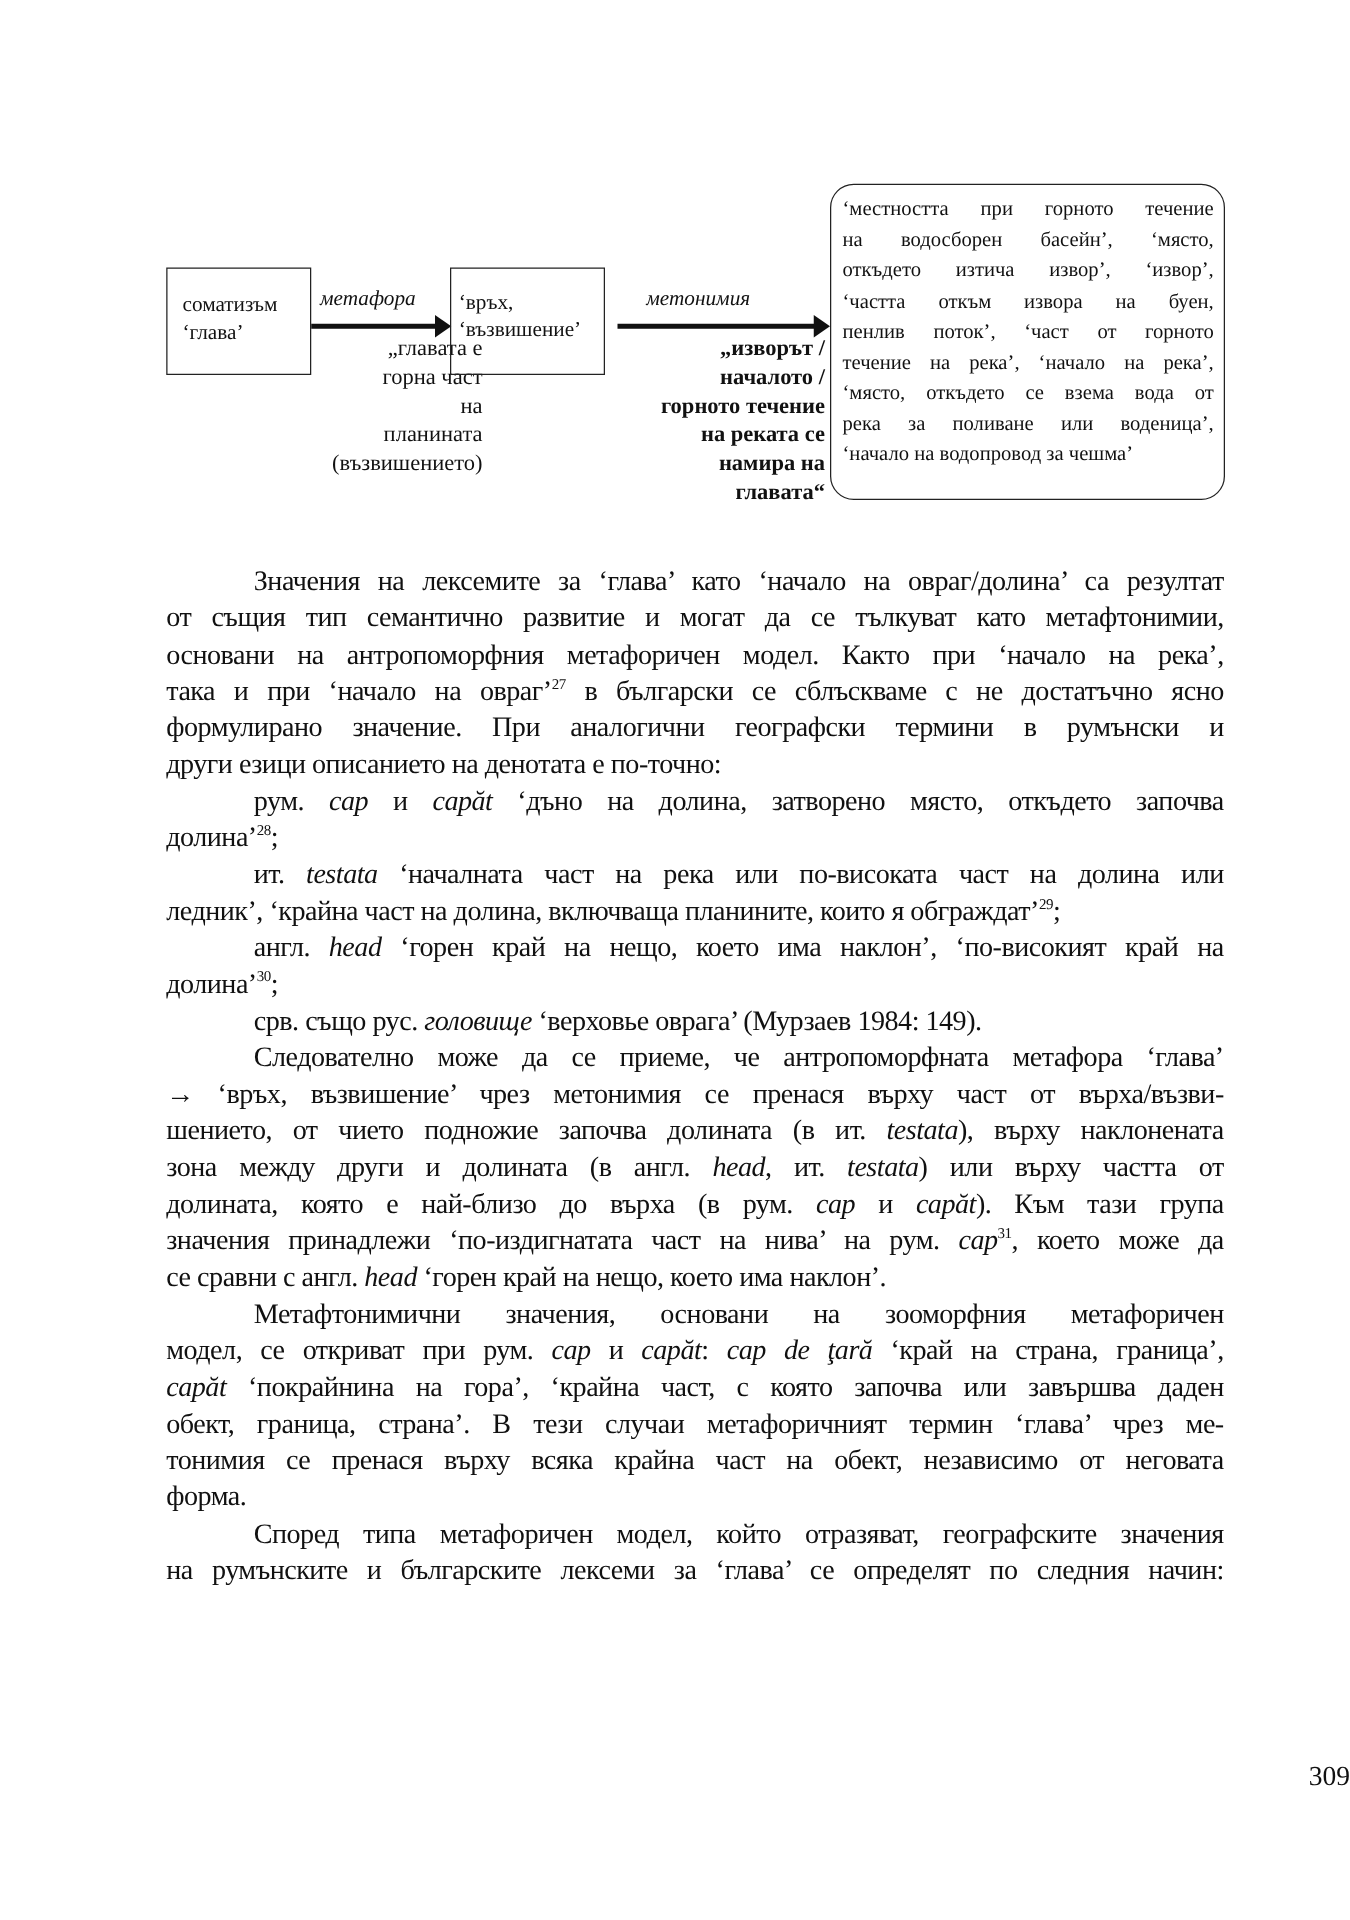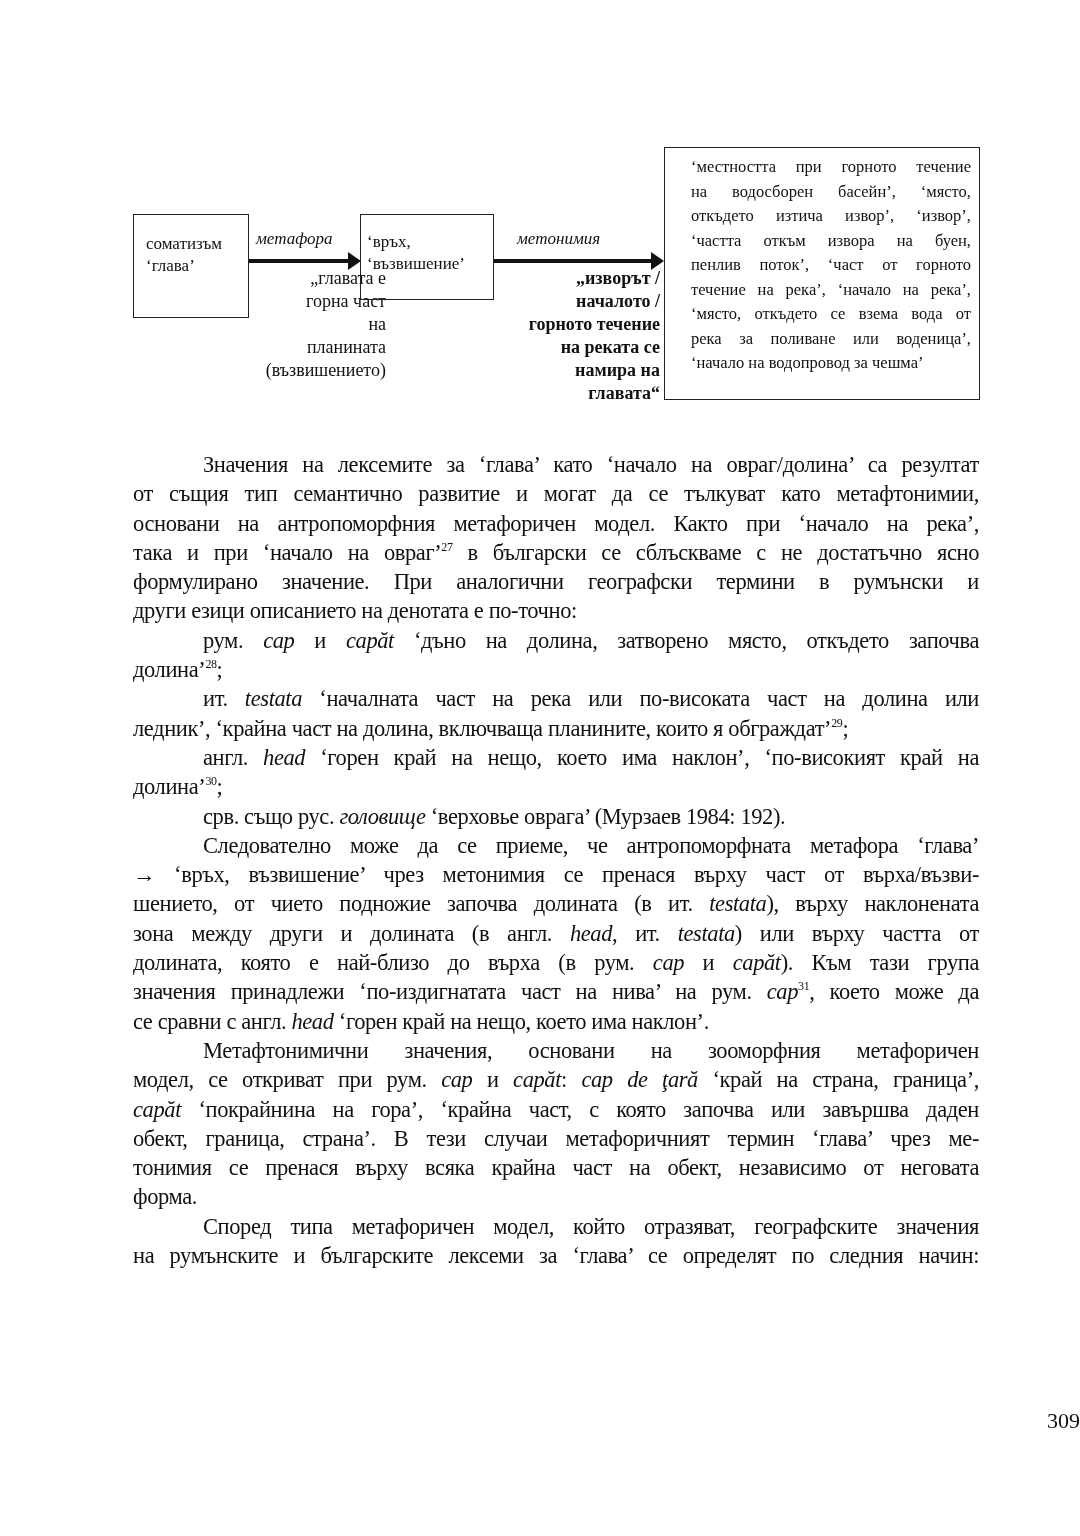--- a/index.html
+++ b/index.html
@@ -1,22 +1,22 @@
 <!DOCTYPE html>
 <html><head>
 <meta charset="utf-8">
 <style>
   html, body { margin: 0; padding: 0; background: #fff; }
   body { width: 1080px; height: 1536px; position: relative; overflow: hidden; color: #111;
          font-family: "Liberation Serif", "DejaVu Serif", serif; }
   .diagram { position: absolute; left: 0; top: 0; width: 1080px; height: 420px; }
   .box { position: absolute; border: 1.5px solid #222; box-sizing: border-box; font-size: 17px; line-height: 22px; }
-  .box1 { left: 133px; top: 214px; width: 116px; height: 104px; padding: 18px 14px 0 12px; }
-  .box2 { left: 360px; top: 214px; width: 134px; height: 86px; padding: 16px 0 16px 6px; }
-  .box3 { left: 664px; top: 147px; width: 316px; height: 253px; padding: 7px 8px 0 26px; text-align: justify; line-height: 24.5px; font-size: 16.5px; }
+  .box1 { left: 133px; top: 214px; width: 116px; height: 86px; padding: 18px 14px 0 12px; }
+  .box2 { left: 360px; top: 214px; width: 124px; height: 86px; padding: 16px 0 16px 6px; }
+  .box3 { left: 664px; top: 147px; width: 316px; height: 253px; padding: 7px 8px 0 9px; text-align: justify; line-height: 24.5px; font-size: 16.5px; border-radius: 19px; }
   .box3 span { display: block; text-align-last: justify; }
   .box3 span.last { text-align-last: left; }
   .arrow { position: absolute; height: 4px; background: #111; }
   .arrow::after { content: ""; position: absolute; right: -12px; top: -7px; border-left: 13px solid #111; border-top: 9px solid transparent; border-bottom: 9px solid transparent; }
   .arrow1 { left: 249px; top: 259px; width: 100px; }
   .arrow2 { left: 494px; top: 259px; width: 158px; }
   .alabel { position: absolute; font-style: italic; font-size: 17px; }
   .al1 { left: 256px; top: 229px; }
   .al2 { left: 517px; top: 229px; }
   .anote { position: absolute; font-size: 18px; line-height: 23px; text-align: right; }
@@ -87,21 +87,21 @@
 
   <p class="indent"><span>рум. </span><i>cap</i><span> и </span><i>capăt</i><span> ‘дъно на долина, затворено място, откъдето започва</span></p>
   <p class="end"><span>долина’</span><sup>28</sup><span>;</span></p>
 
   <p class="indent"><span>ит. </span><i>testata</i><span> ‘началната част на река или по-високата част на долина или</span></p>
   <p class="end"><span>ледник’, ‘крайна част на долина, включваща планините, които я обграждат’</span><sup>29</sup><span>;</span></p>
 
   <p class="indent"><span>англ. </span><i>head</i><span> ‘горен край на нещо, което има наклон’, ‘по-високият край на</span></p>
   <p class="end"><span>долина’</span><sup>30</sup><span>;</span></p>
 
-  <p class="indent end"><span>срв. също рус. </span><i>головище</i><span> ‘верховье оврага’ (Мурзаев 1984: 192).</span></p>
+  <p class="indent end"><span>срв. също рус. </span><i>головище</i><span> ‘верховье оврага’ (Мурзаев 1984: 149).</span></p>
 
   <p class="indent">Следователно може да се приеме, че антропоморфната метафора ‘глава’</p>
   <p>→ ‘връх, възвишение’ чрез метонимия се пренася върху част от върха/възви-</p>
   <p><span>шението, от чието подножие започва долината (в ит. </span><i>testata</i><span>), върху наклонената</span></p>
   <p><span>зона между други и долината (в англ. </span><i>head</i><span>, ит. </span><i>testata</i><span>) или върху частта от</span></p>
   <p><span>долината, която е най-близо до върха (в рум. </span><i>cap</i><span> и </span><i>capăt</i><span>). Към тази група</span></p>
   <p><span>значения принадлежи ‘по-издигнатата част на нива’ на рум. </span><i>cap</i><sup>31</sup><span>, което може да</span></p>
   <p class="end"><span>се сравни с англ. </span><i>head</i><span> ‘горен край на нещо, което има наклон’.</span></p>
 
   <p class="indent">Метафтонимични значения, основани на зооморфния метафоричен</p>

